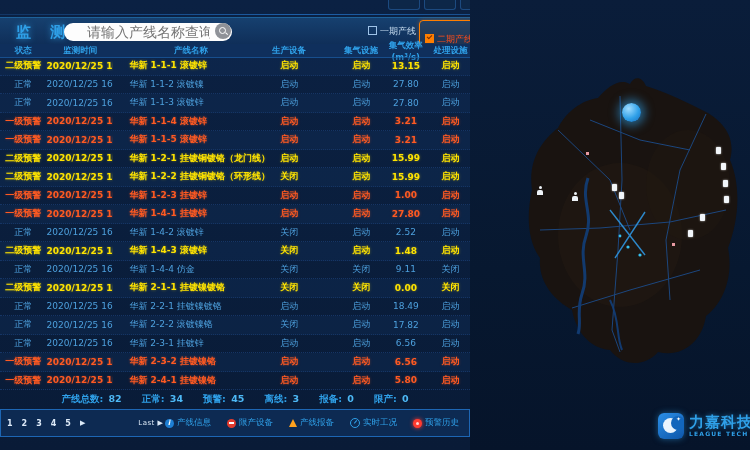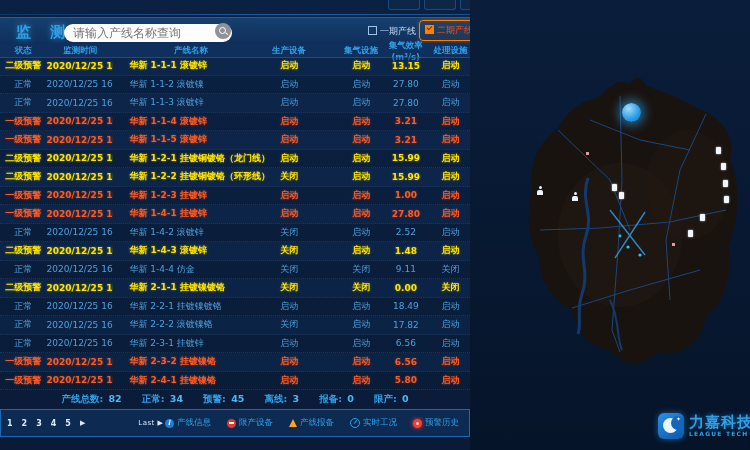--- a/index.html
+++ b/index.html
@@ -12,28 +12,28 @@
   .hairline{position:absolute;top:14px;left:0;width:100%;height:1px;background:linear-gradient(90deg,#123564,#1d5fa8 40%,#123564);}
   
   .left-panel{position:absolute;left:0;top:0;width:470px;height:450px;}
   .header-bar{position:absolute;left:0;top:17px;width:521px;height:27px;
       background:linear-gradient(180deg,#16406f,#0f2e58);
       border-top:1px solid rgba(47,160,232,.45);border-bottom:1px solid rgba(47,160,232,.6);}
   .page-title{position:absolute;left:16px;top:5px;color:#2fa0e8;font-size:15px;font-weight:bold;
       letter-spacing:7px;text-shadow:0 0 6px rgba(47,160,232,.8);}
   .search-wrap{position:absolute;left:64px;top:4px;width:168px;height:18px;}
   .search-input{width:100%;height:100%;box-sizing:border-box;border:none;border-radius:9px;
-      background:#fdfdfd;font-size:12px;color:#555;padding:0 22px 0 9px;outline:none;}
+      background:#fdfdfd;font-size:14px;color:#555;padding:0 22px 0 23px;outline:none;}
   .search-btn{position:absolute;right:1px;top:1px;width:16px;height:16px;border-radius:50%;
       background:#8f9298;cursor:pointer;}
   .search-btn::before{content:"";position:absolute;left:4px;top:4px;width:5px;height:5px;border:1.4px solid #fff;border-radius:50%;}
   .search-btn::after{content:"";position:absolute;left:10px;top:10px;width:3px;height:1.4px;background:#fff;transform:rotate(40deg);}
   .phase1{position:absolute;left:368px;top:7px;color:#c9dff2;font-size:9px;cursor:pointer;white-space:nowrap;}
   .cb{width:7px;height:7px;border:1px solid #9fc3e8;display:inline-block;margin-right:3px;vertical-align:-1px;background:transparent;}
-  .phase2{position:absolute;left:419px;top:2px;padding:3px 6px 3px 5px;border:1px solid #ff7e00;border-radius:4px;
+  .phase2{position:absolute;left:419px;top:2px;padding:12px 6px 3px 5px;border:1px solid #ff7e00;border-radius:4px;
       color:#ff4d1a;font-size:9px;background:rgba(255,126,0,.07);cursor:pointer;white-space:nowrap;
       box-shadow:0 0 4px rgba(255,126,0,.35);font-family:Liberation Serif, serif;}
   .cb.checked{border-color:#ff7e00;background:#ff7e00;position:relative;}
   .cb.checked::after{content:"";position:absolute;left:1px;top:0px;width:4px;height:2px;border-left:1.3px solid #7a2d00;border-bottom:1.3px solid #7a2d00;transform:rotate(-45deg);}
   .corner{position:absolute;top:-4px;right:-4px;width:9px;height:9px;border-top:2px solid #fff;border-right:2px solid #fff;}
   
   .table-head{position:absolute;left:0;top:44px;width:470px;height:13px;display:flex;align-items:center;
       background:#0f2f5c;border-bottom:1px solid #1b5fa8;}
   .th{color:#2fa0e8;font-size:8.5px;font-weight:bold;text-align:center;}
   .table-body{position:absolute;left:0;top:57px;width:470px;height:333px;display:flex;flex-direction:column;}

